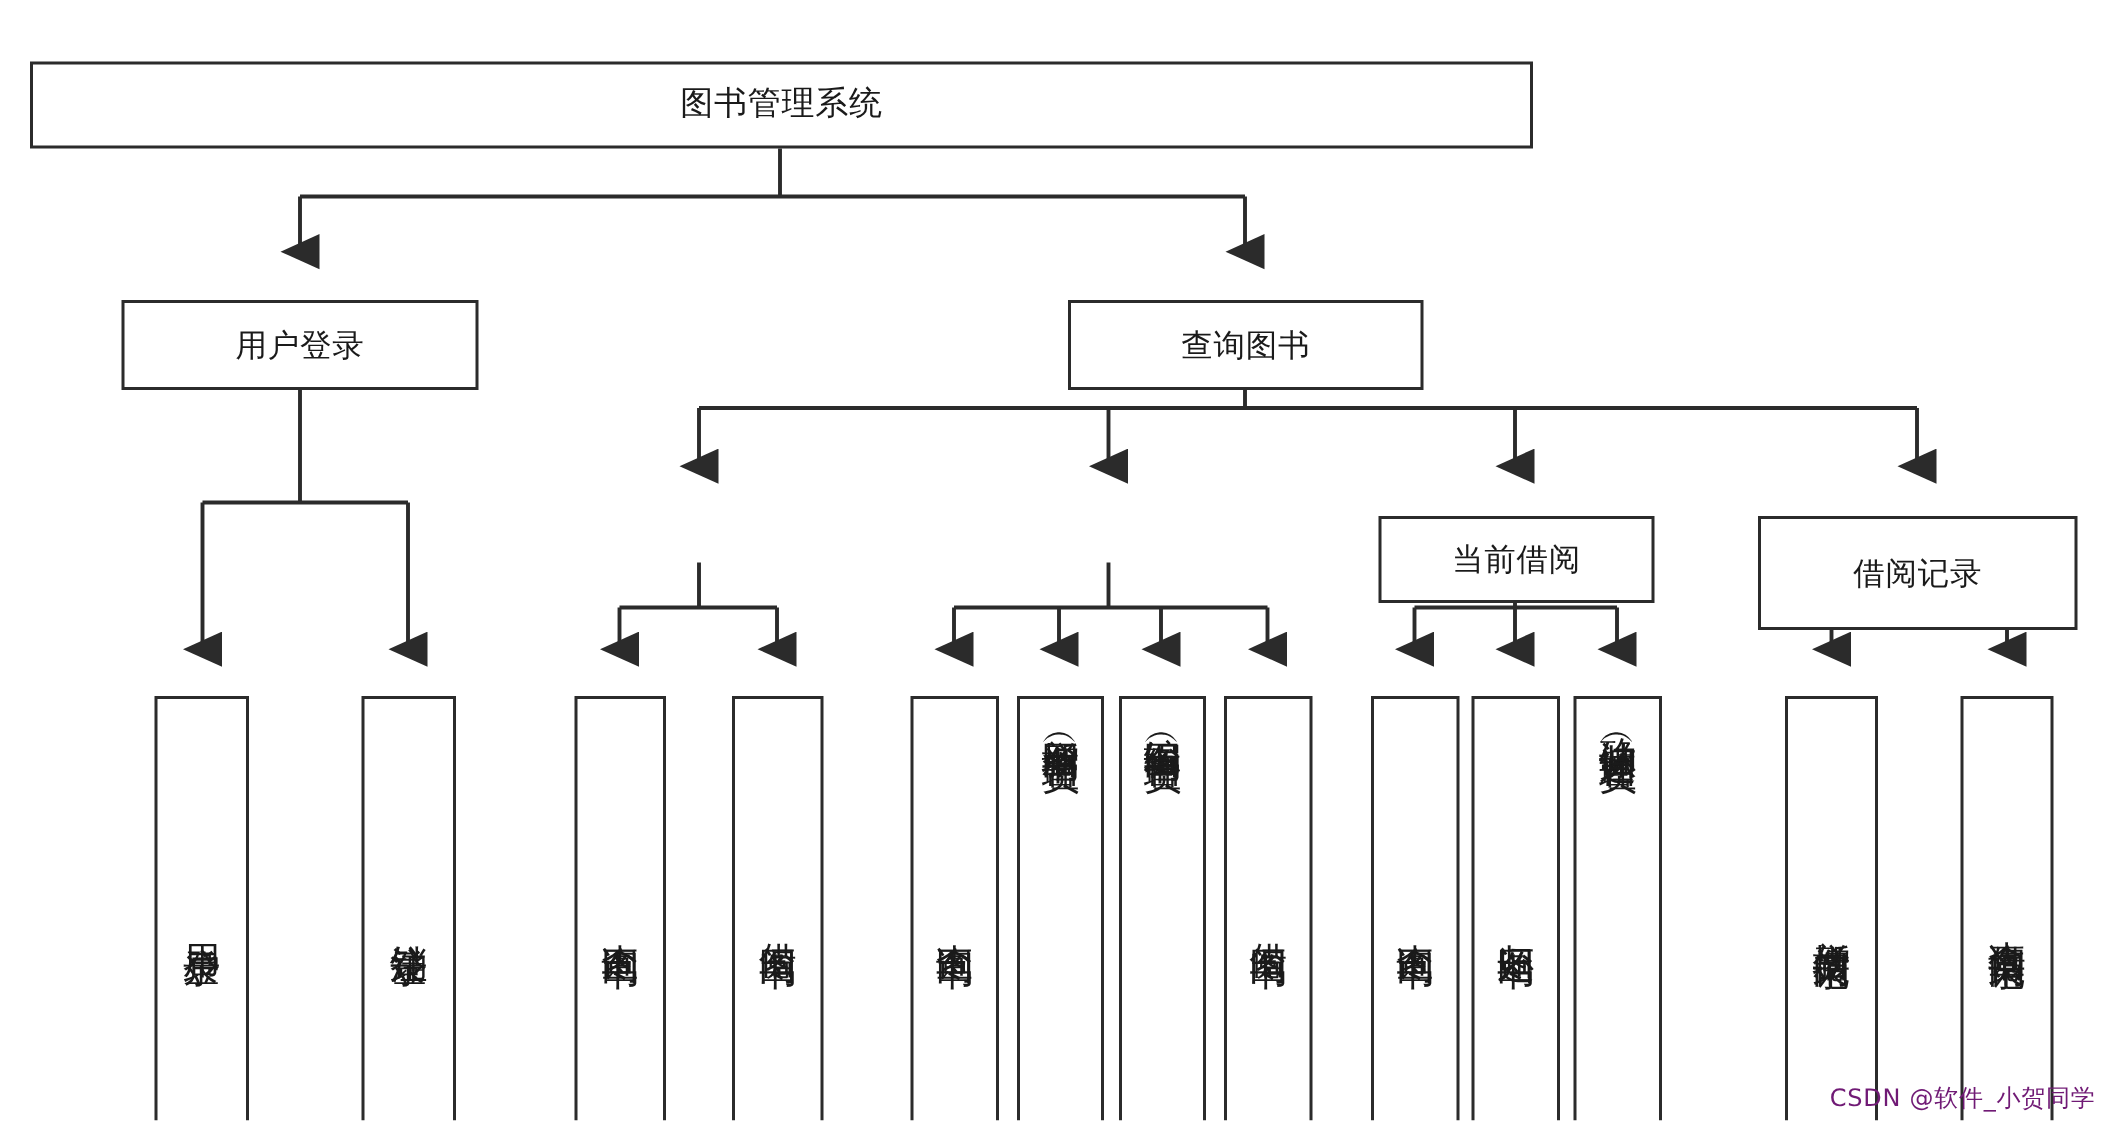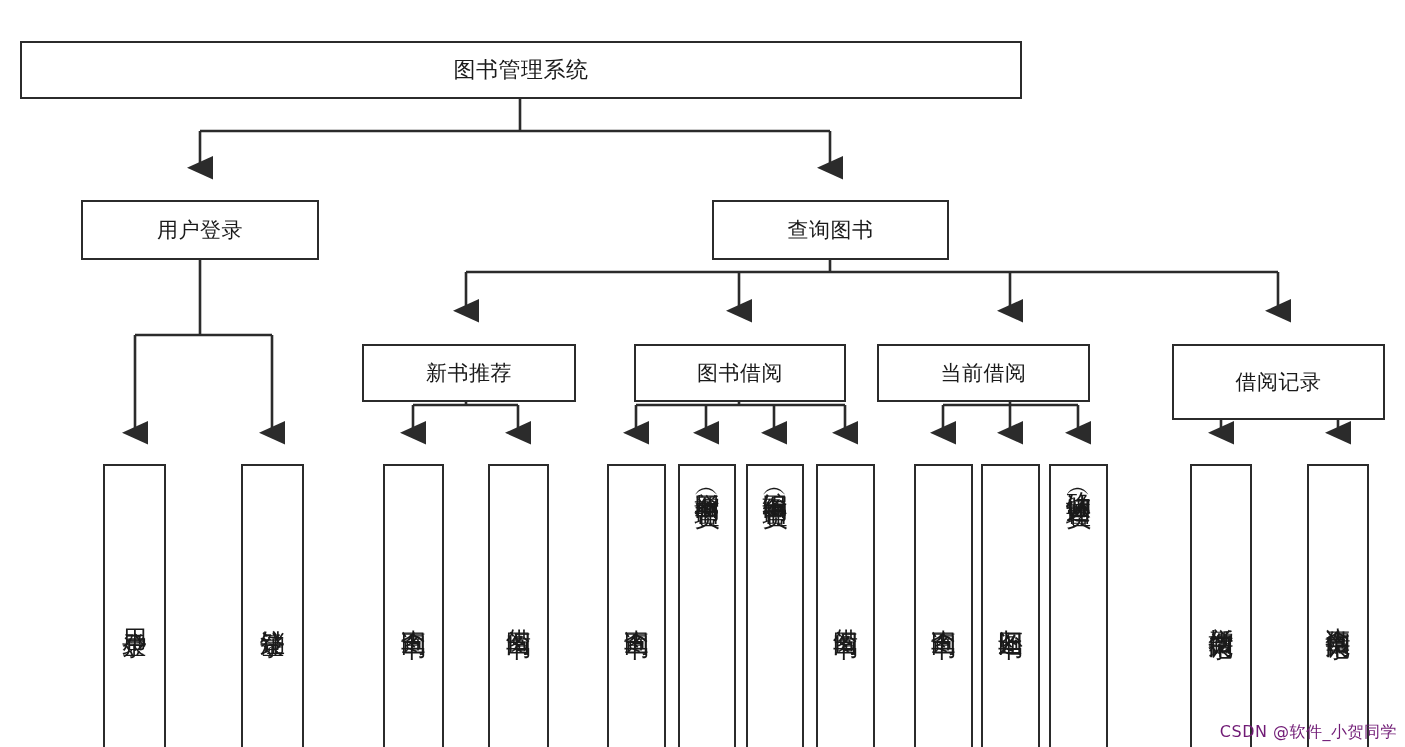--- a/index.html
+++ b/index.html
@@ -141,27 +141,21 @@
     <span class="node-label">图书管理系统</span>
   </div>
 
   <div class="node h" style="left:81px; top:172px; width:238px; height:60px;">
     <span class="node-label">用户登录</span>
   </div>
   <div class="node h" style="left:712px; top:172px; width:237px; height:60px;">
     <span class="node-label">查询图书</span>
   </div>
 
-  <div class="node h" style="left:362px; top:316px; width:214px; height:58px;">
-    <span class="node-label">新书推荐</span>
-  </div>
-  <div class="node h" style="left:634px; top:316px; width:212px; height:58px;">
-    <span class="node-label">图书借阅</span>
-  </div>
-  <div class="node h" style="left:877px; top:316px; width:213px; height:58px;">
+  <div class="node h" style="left:919px; top:316px; width:184px; height:58px;">
     <span class="node-label">当前借阅</span>
   </div>
   <div class="node h" style="left:1172px; top:316px; width:213px; height:76px;">
     <span class="node-label">借阅记录</span>
   </div>
 
   <div class="node v mid" style="left:103px; top:436px; width:63px; height:297px;">
     <span class="node-label">用户登录</span>
   </div>
   <div class="node v mid" style="left:241px; top:436px; width:63px; height:297px;">

